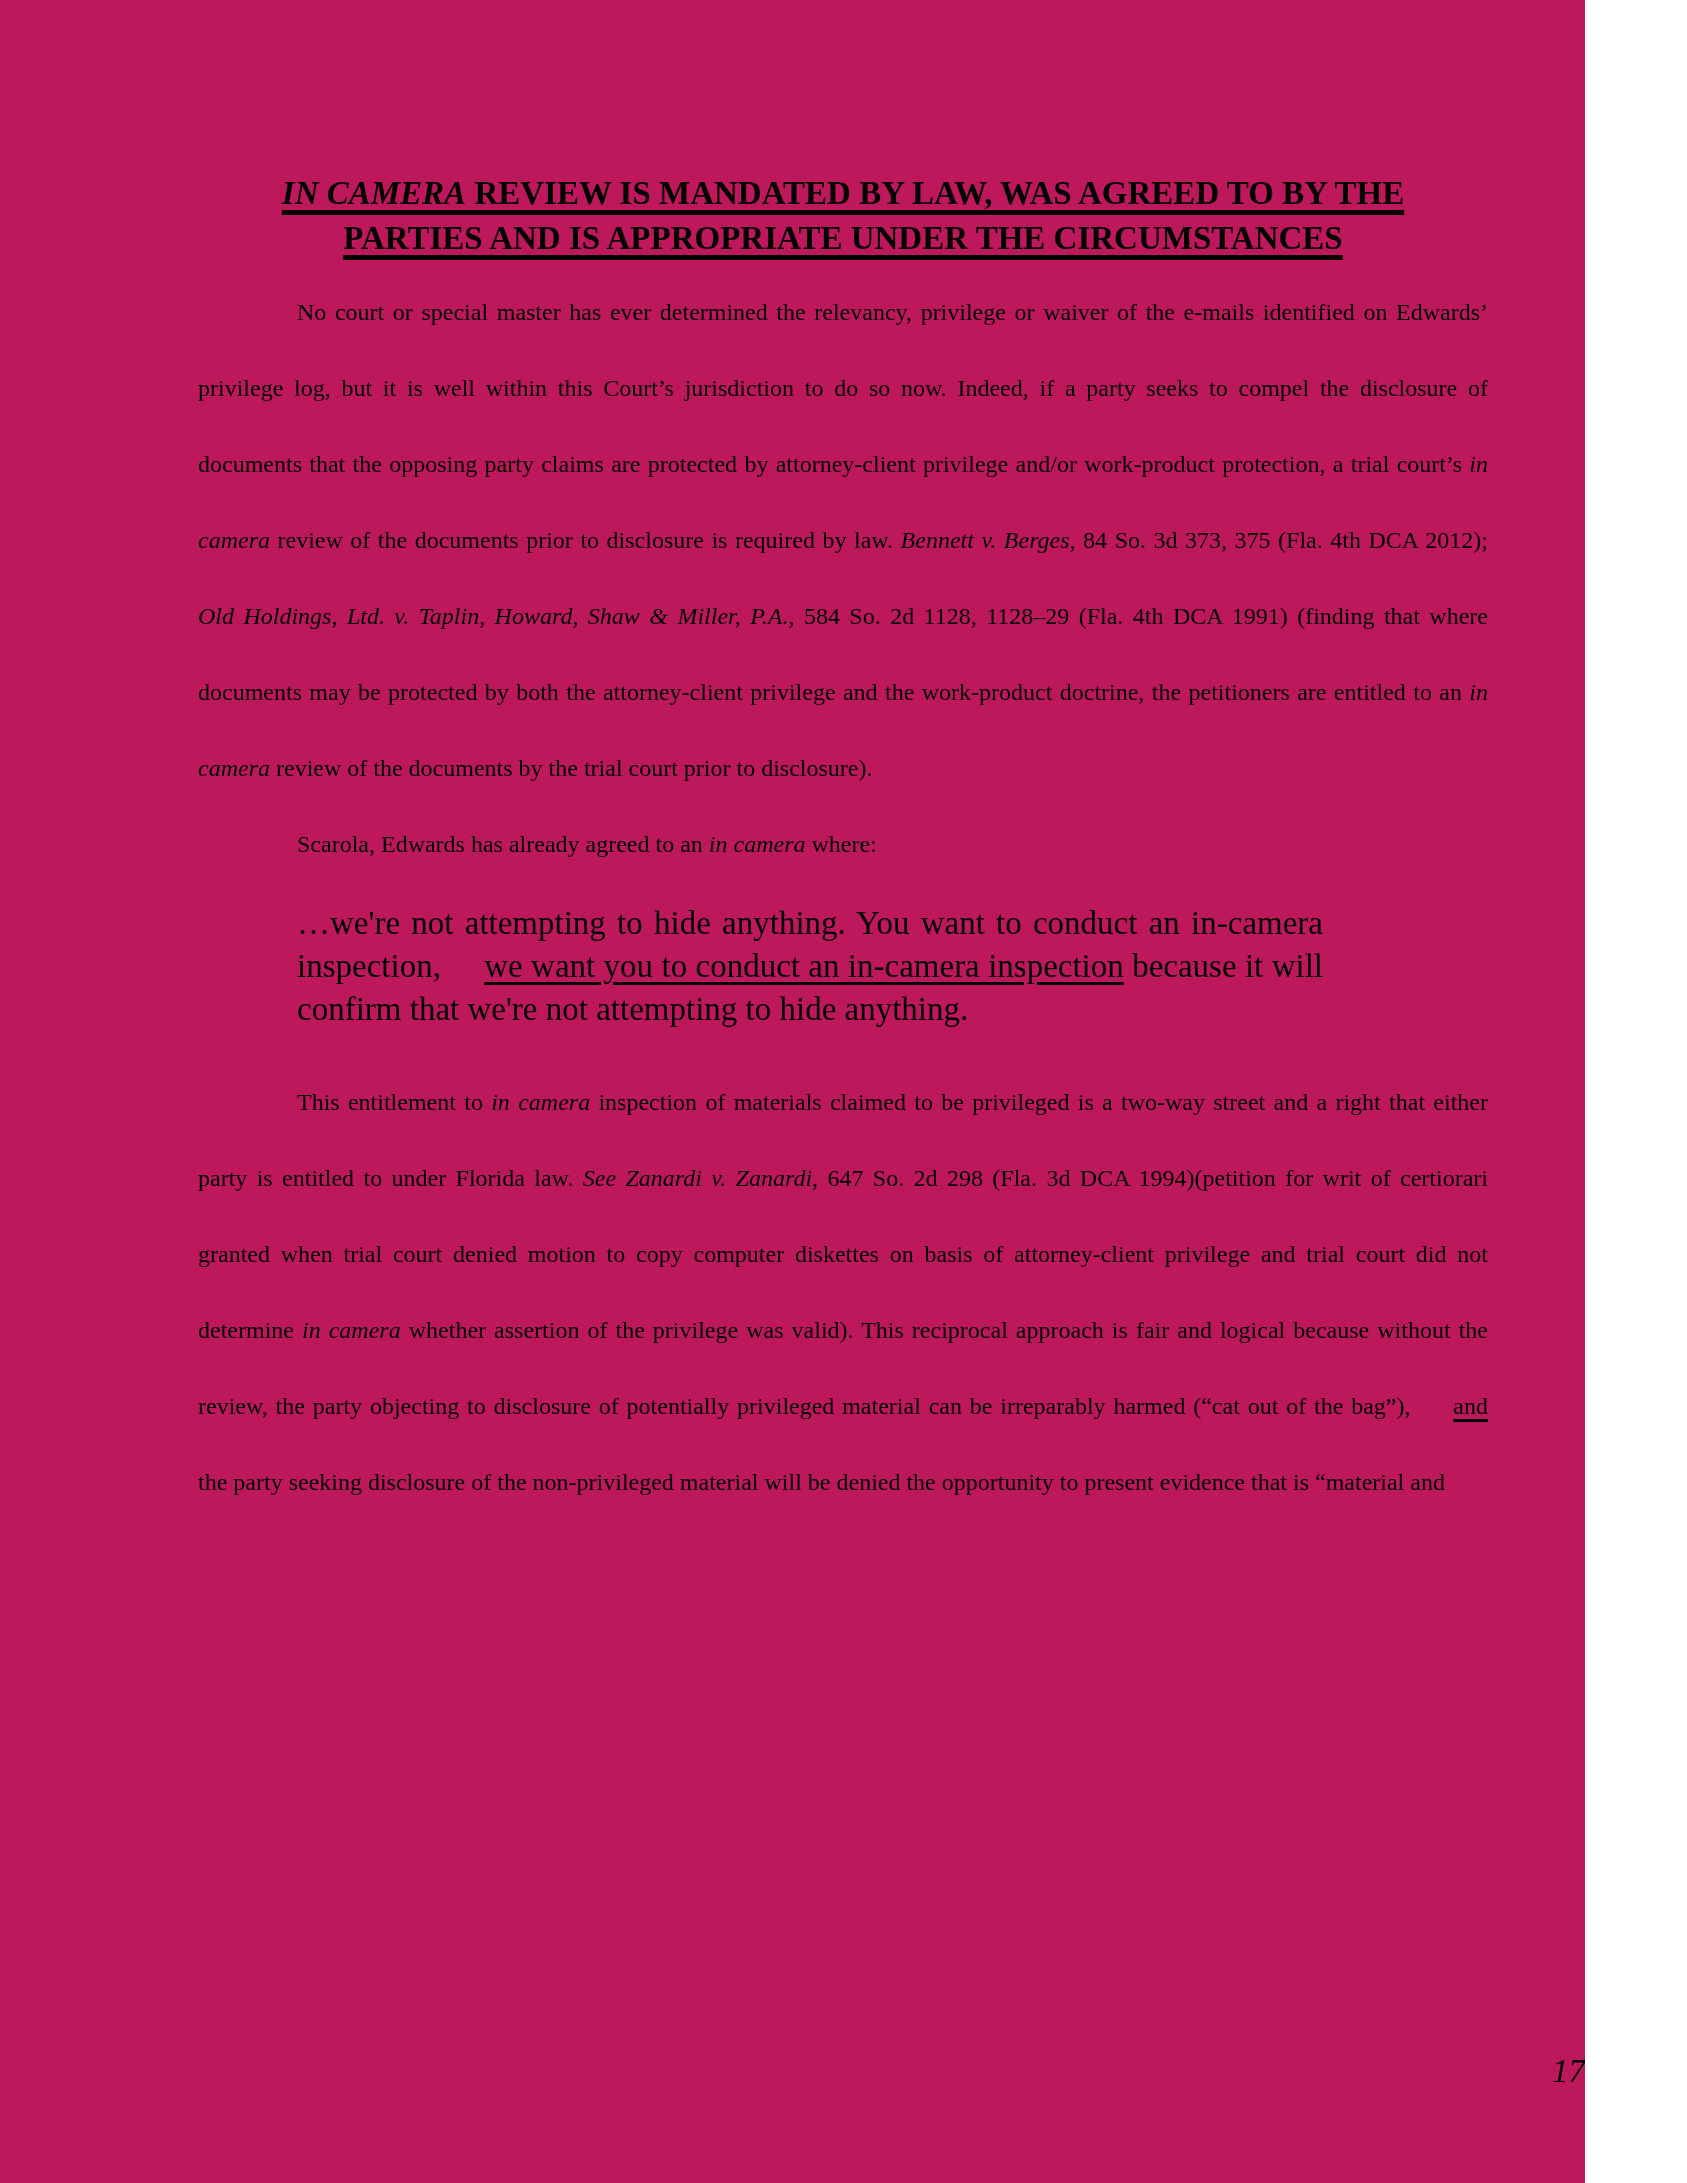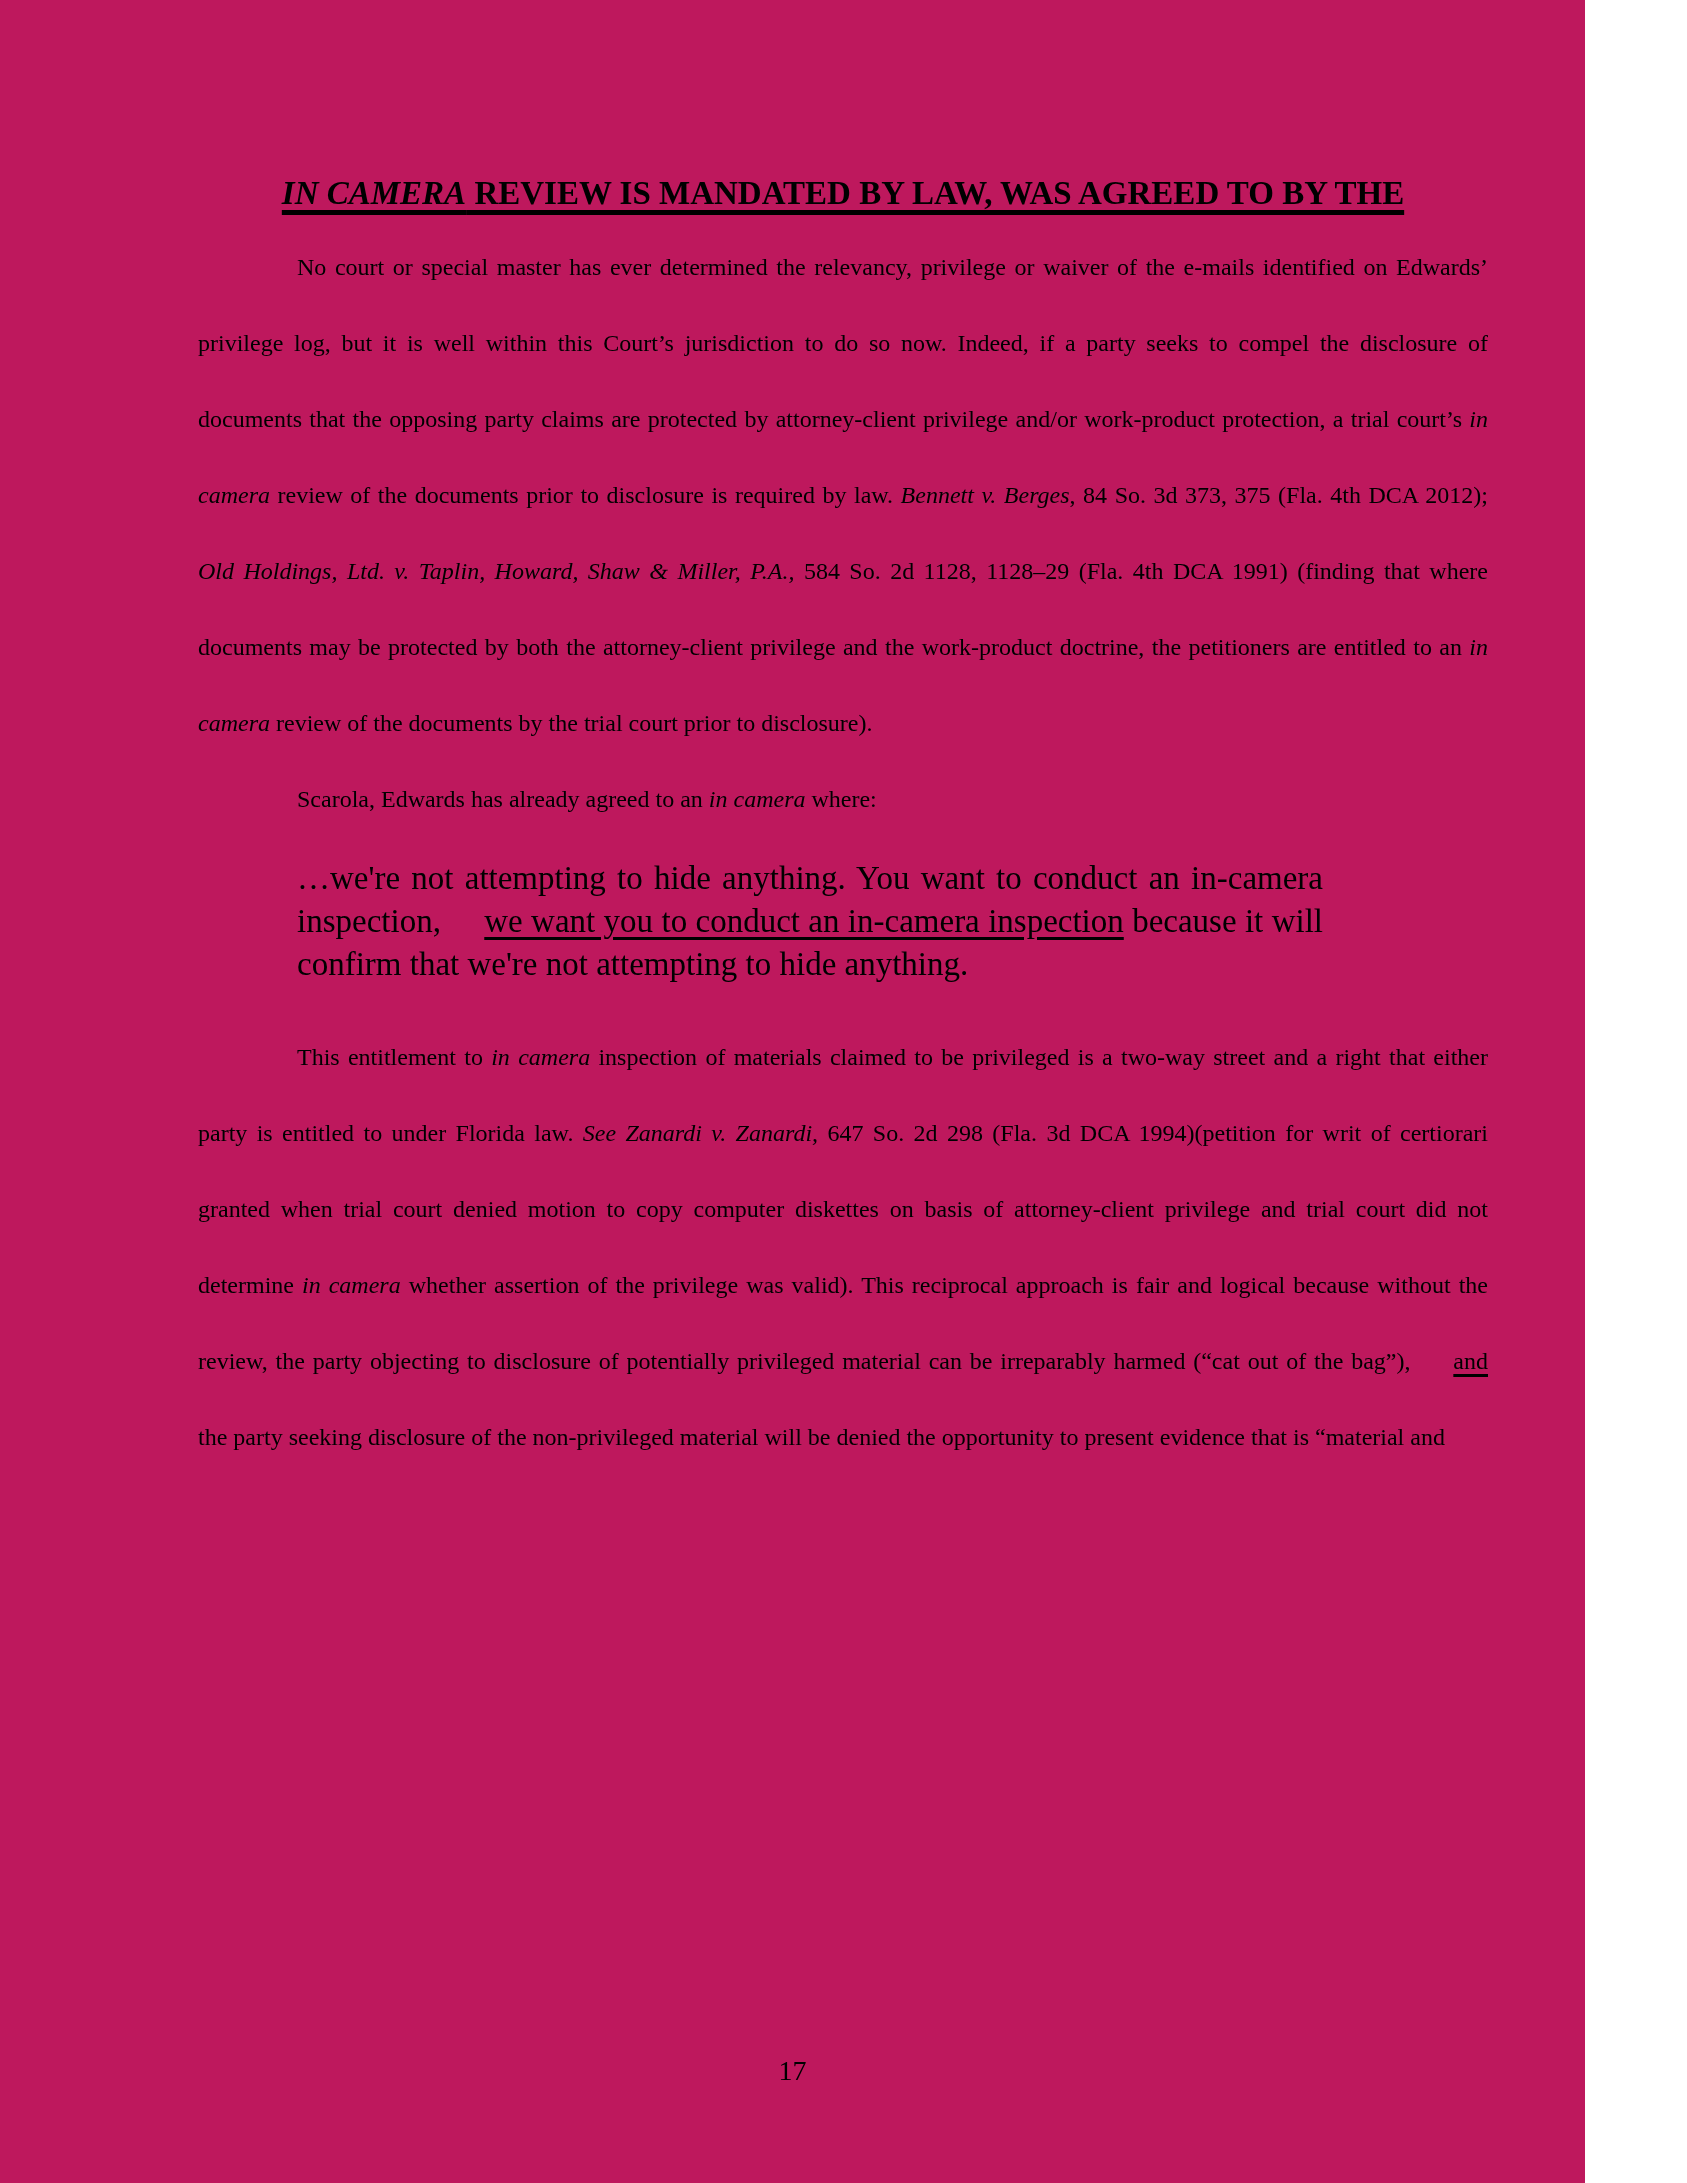--- a/index.html
+++ b/index.html
@@ -55,32 +55,34 @@
     text-decoration: underline;
     text-decoration-thickness: 3.3px;
     text-underline-offset: 5.3px;
     margin-left: 35px;
   }
   .pageno {
     position: absolute;
     top: 2051px;
     left: 0;
     width: 100%;
-    text-align: center;
-    font-size: 28px;
+    text-align: right;
+    font-size: 33px;
     line-height: 40px;
+    font-style: italic;
   }
 </style>
 </head>
 <body>
 
 <div class="page">
   <div class="content">
     <div class="heading" id="heading">
         <div><span class="hl"><span class="i">IN CAMERA</span><span> REVIEW IS MANDATED BY LAW, WAS AGREED TO BY THE</span></span></div>
+        <div><span class="hl"><span>PARTIES AND IS APPROPRIATE UNDER THE CIRCUMSTANCES</span></span></div>
       </div>
     <div class="paragraphs" id="paragraphs">
         <p class="indent"><span>No court or special master has ever determined the relevancy, privilege or waiver of the e-mails identified on Edwards’ privilege log, but it is well within this Court’s jurisdiction to do so now.  Indeed, if a party seeks to compel the disclosure of documents that the opposing party claims are protected by attorney-client privilege and/or work-product protection, a trial court’s </span><span class="i">in camera</span><span> review of the documents prior to disclosure is required by law. </span><span class="i">Bennett v. Berges</span><span>, 84 So. 3d 373, 375 (Fla. 4th DCA 2012); </span><span class="i">Old Holdings, Ltd. v. Taplin, Howard, Shaw &amp; Miller, P.A.,</span><span> 584 So. 2d 1128, 1128–29 (Fla. 4th DCA 1991) (finding that where documents may be protected by both the attorney-client privilege and the work-product doctrine, the petitioners are entitled to an </span><span class="i">in camera</span><span> review of the documents by the trial court prior to disclosure).</span></p>
         <p class="indent"><span>Scarola, Edwards has already agreed to an </span><span class="i">in camera</span><span> where:</span></p>
         <p class="quote"><span>…we're not attempting to hide anything.  You want to conduct an in-camera inspection, </span><span class="u">we want you to conduct an in-camera inspection</span><span> because it will confirm that we're not attempting to hide anything.</span></p>
         <p class="indent"><span>This entitlement to </span><span class="i">in camera</span><span> inspection of materials claimed to be privileged is a two-way street and a right that either party is entitled to under Florida law. </span><span class="i">See Zanardi v. Zanardi,</span><span> 647 So. 2d 298 (Fla. 3d DCA 1994)(petition for writ of certiorari granted when trial court denied motion to copy computer diskettes on basis of attorney-client privilege and trial court did not determine </span><span class="i">in camera</span><span> whether assertion of the privilege was valid). This reciprocal approach is fair and logical because without the review, the party objecting to disclosure of potentially privileged material can be irreparably harmed (“cat out of the bag”), </span><span class="u">and</span><span> the party seeking disclosure of the non-privileged material will be denied the opportunity to present evidence that is “material and</span></p>
       </div>
   </div>
   <div class="pageno">17</div>
 </div>

